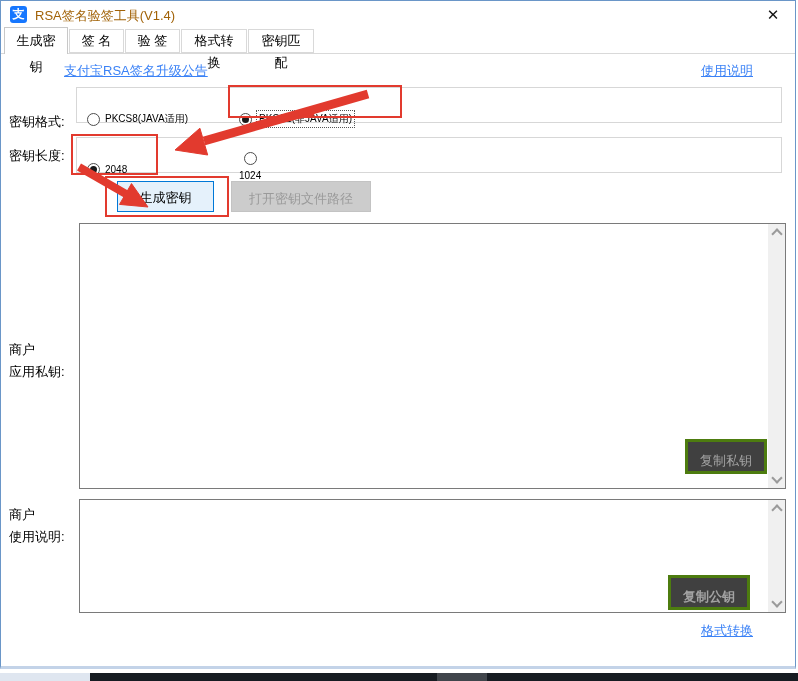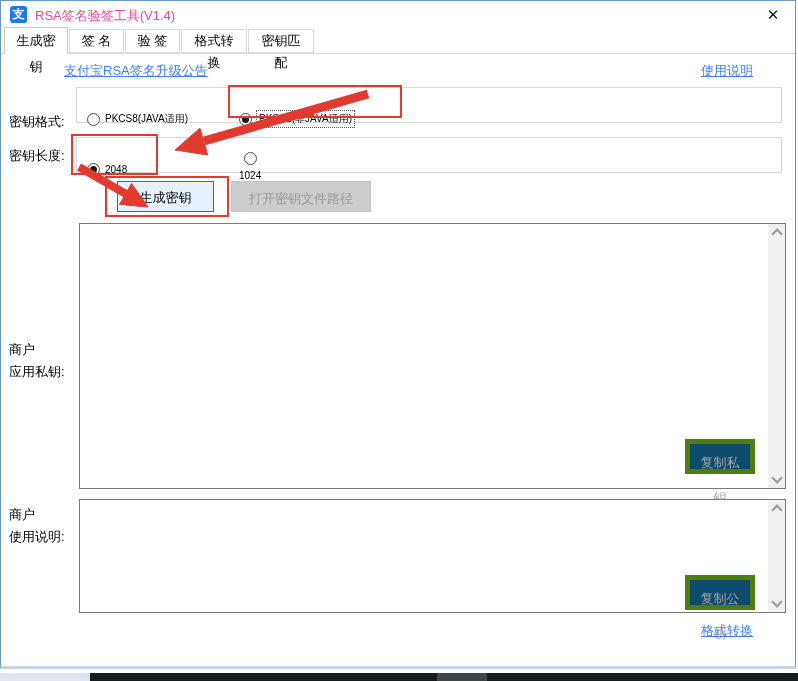--- a/index.html
+++ b/index.html
@@ -12,21 +12,21 @@
     position:absolute;left:0;top:0;width:796px;height:669px;
     border:1px solid #6a96c8;border-bottom:3px solid #c3d3e8;
     background:#ffffff;box-sizing:border-box;
   }
   
   .titlebar{position:absolute;left:0;top:0;width:100%;height:26px;background:#ffffff;}
   .app-icon{
     position:absolute;left:9px;top:5px;width:17px;height:17px;border-radius:3px;
     background:#1677ff;color:#fff;font-size:12px;line-height:17px;text-align:center;font-weight:bold;
   }
-  .win-title{position:absolute;left:34px;top:6px;font-size:13px;color:#ec4899;}
+  .win-title{position:absolute;left:34px;top:6px;font-size:13px;color:#a16207;}
   .close-btn{
     position:absolute;right:12px;top:4px;width:20px;height:20px;
     font-size:15px;color:#111;text-align:center;line-height:20px;cursor:default;
   }
   
   .tabbar{
     position:absolute;left:0;top:26px;width:100%;height:27px;
     border-bottom:1px solid #d9d9d9;box-sizing:border-box;background:#fff;
   }
   .tab{
@@ -62,21 +62,21 @@
   .btn{position:absolute;box-sizing:border-box;font-size:13px;text-align:center;}
   .btn-generate{
     left:116px;top:180px;width:97px;height:31px;line-height:29px;
     background:#e5f1fb;border:1px solid #0078d7;color:#000;cursor:pointer;
   }
   .btn-openpath{
     left:230px;top:180px;width:140px;height:31px;line-height:31px;
     background:#cccccc;border:1px solid #c3c3c3;color:#9a9a9a;
   }
   .btn-copy{
-    width:70px;height:35px;line-height:35px;background:#0c4a6e;border:5px solid #4d7c0f;color:#a3a3a3;
+    width:82px;height:35px;line-height:35px;background:#404040;border:3px solid #4d7c0f;color:#a3a3a3;
   }
   
   .keypanel{
     position:absolute;left:78px;width:707px;box-sizing:border-box;
     border:1px solid #7a7a7a;background:#fff;
   }
   .keypanel-private{top:222px;height:266px;}
   .keypanel-public{top:498px;height:114px;}
   .keytext{
     position:absolute;left:0;top:0;right:17px;bottom:0;border:none;resize:none;outline:none;
@@ -88,21 +88,21 @@
   .sb-arrow{position:absolute;left:0;width:17px;height:17px;}
   .sb-up{top:0;}
   .sb-down{bottom:0;}
   .chev{
     position:absolute;left:5px;width:6px;height:6px;
     border-left:2px solid #9a9a9a;border-top:2px solid #9a9a9a;
   }
   .sb-up .chev{top:6px;transform:rotate(45deg);}
   .sb-down .chev{top:3px;transform:rotate(225deg);}
   .copy-private-btn{position:absolute;left:605px;top:215px;}
-  .copy-public-btn{position:absolute;left:605px;top:75px;}
+  .copy-public-btn{position:absolute;left:588px;top:75px;font-weight:bold;}
   .two-line-label{line-height:22px;}
   
   .red-box{position:absolute;border:2px solid #e23a2e;box-sizing:border-box;pointer-events:none;z-index:10;}
   .red-box-pkcs1{left:227px;top:84px;width:174px;height:33px;}
   .red-box-2048{left:70px;top:133px;width:87px;height:41px;}
   .red-box-generate{left:104px;top:175px;width:124px;height:41px;}
   .anno-overlay{position:absolute;left:0;top:0;width:798px;height:681px;pointer-events:none;z-index:11;}
   
   .bottom-strip{position:absolute;left:0;bottom:0;width:798px;height:8px;background:#171c22;}
   .bottom-strip .lightseg{position:absolute;left:0;top:0;width:90px;height:8px;background:#dfe6f0;}

